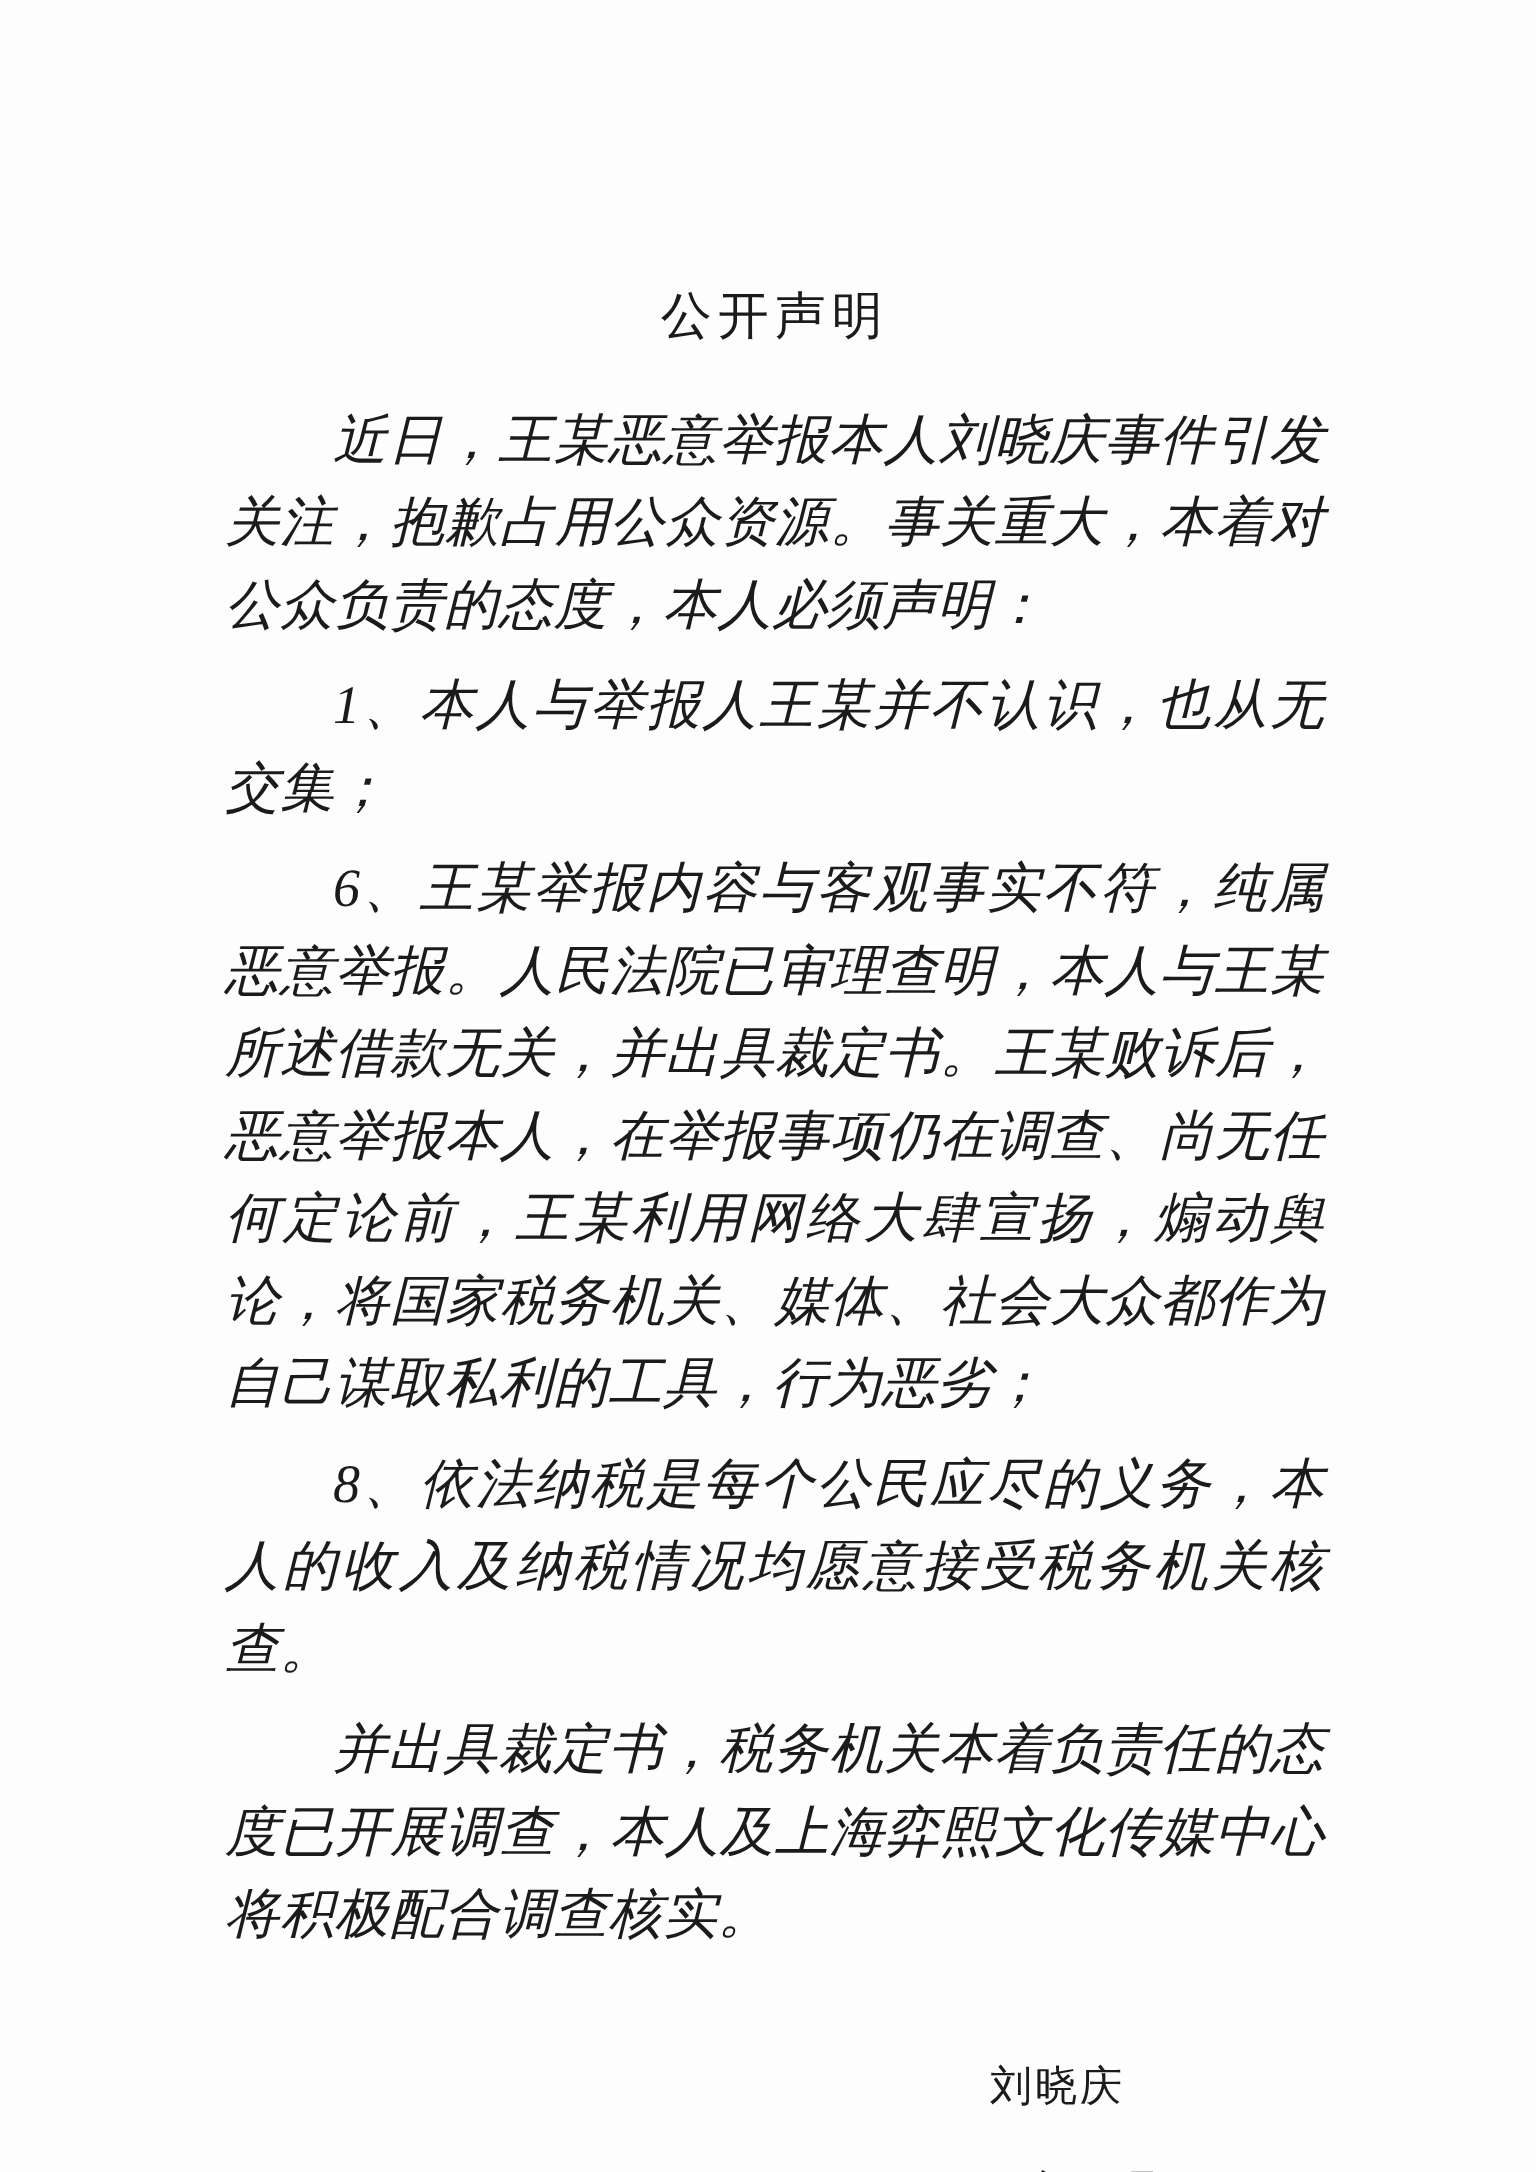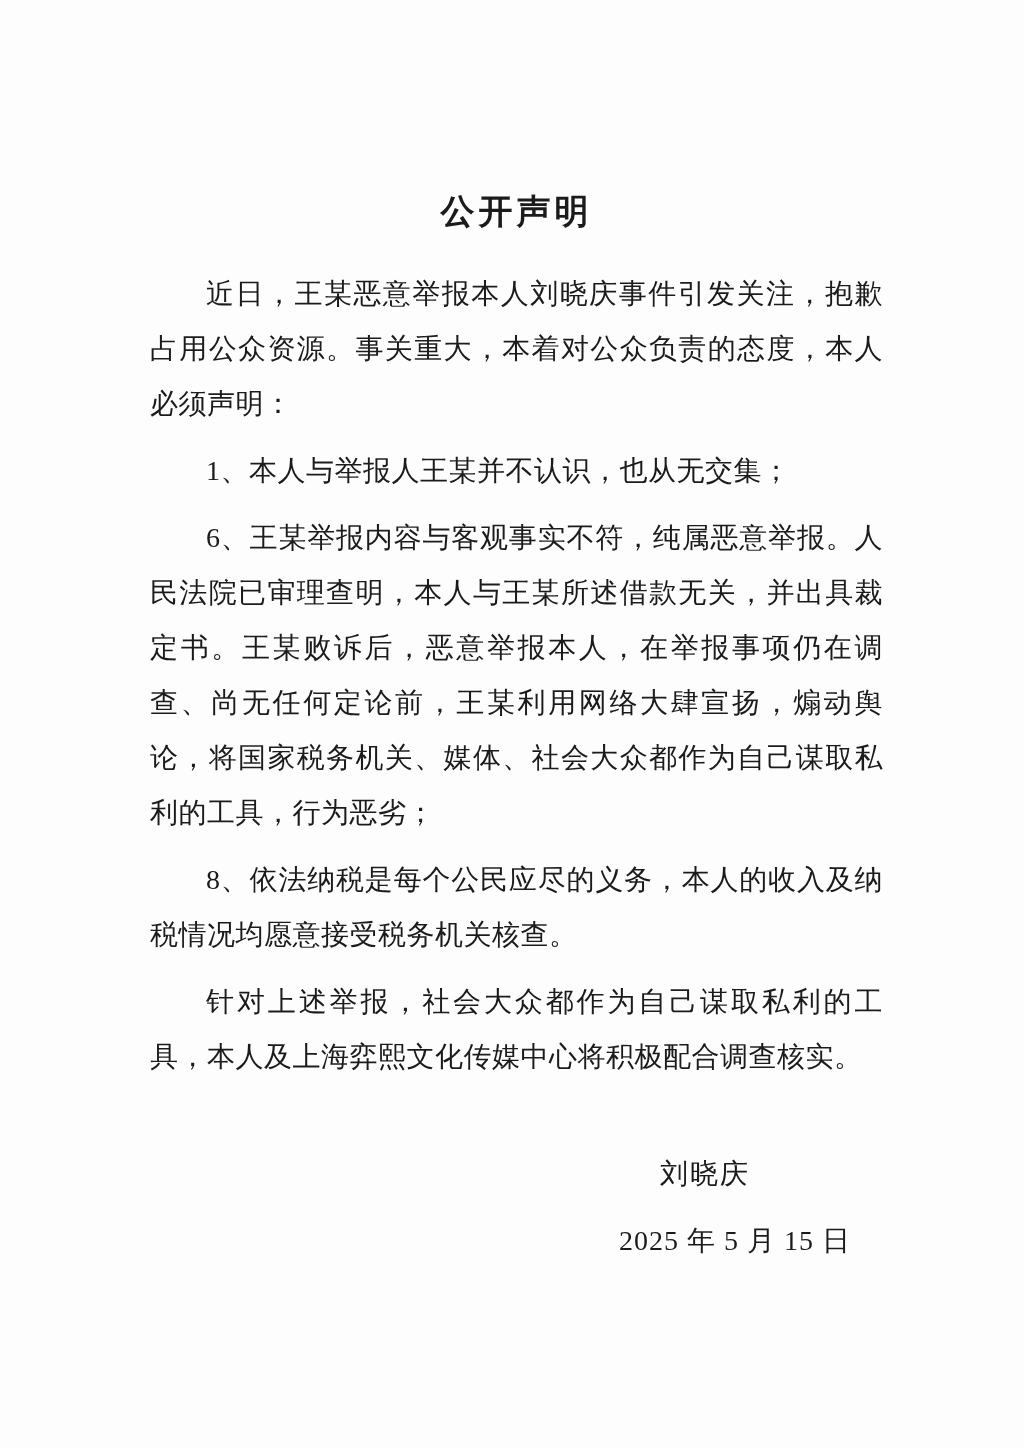--- a/index.html
+++ b/index.html
@@ -14,46 +14,48 @@
     height: 1448px;
     margin: 0 auto;
     background: #fdfdfd;
     color: #1b1b1b;
     font-family: "Liberation Serif", "DejaVu Serif", serif;
     padding: 190px 141px 0 150px;
     overflow: hidden;
   }
   .doc-title {
     font-size: 34px;
-    font-weight: bold;
+    font-weight: normal;
     text-align: center;
     letter-spacing: 4px;
     margin: 0 0 32px 0;
     line-height: 44px;
   }
   .para {
-    font-size: 28px;
+    font-size: 36px;
     line-height: 55px;
     text-align: justify;
     text-justify: inter-character;
     text-indent: 2em;
     letter-spacing: 0.5px;
     margin: 0 0 12px 0;
     word-break: break-all;
+    font-style: italic;
   }
   .sig-block {
     margin-top: 62px;
     text-align: right;
     font-size: 28px;
   }
   .sig-name {
     line-height: 55px;
     letter-spacing: 2px;
     margin-right: 133px;
     margin-bottom: 12px;
+    font-family: Liberation Mono, monospace;
   }
   .sig-date {
     line-height: 55px;
     letter-spacing: 1px;
     margin-right: 32px;
   }
 </style>
 </head>
 <body>
 
@@ -62,20 +64,20 @@
   <h1 class="doc-title">公开声明</h1>
 
   <p class="para">近日，王某恶意举报本人刘晓庆事件引发关注，抱歉占用公众资源。事关重大，本着对公众负责的态度，本人必须声明：</p>
 
   <p class="para">1、本人与举报人王某并不认识，也从无交集；</p>
 
   <p class="para">6、王某举报内容与客观事实不符，纯属恶意举报。人民法院已审理查明，本人与王某所述借款无关，并出具裁定书。王某败诉后，恶意举报本人，在举报事项仍在调查、尚无任何定论前，王某利用网络大肆宣扬，煽动舆论，将国家税务机关、媒体、社会大众都作为自己谋取私利的工具，行为恶劣；</p>
 
   <p class="para">8、依法纳税是每个公民应尽的义务，本人的收入及纳税情况均愿意接受税务机关核查。</p>
 
-  <p class="para">针对上述举报，社会大众都作为自己谋取私利的工具，本人及上海弈熙文化传媒中心将积极配合调查核实。</p>
+  <p class="para">并出具裁定书，税务机关本着负责任的态度已开展调查，本人及上海弈熙文化传媒中心将积极配合调查核实。</p>
 
   <div class="sig-block">
     <div class="sig-name">刘晓庆</div>
     <div class="sig-date">2025 年 5 月 15 日</div>
   </div>
 
 </div>
 
 </body></html>

